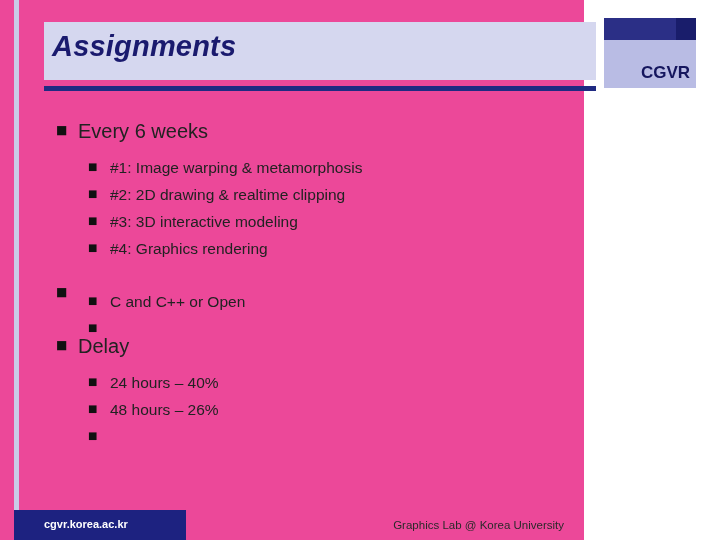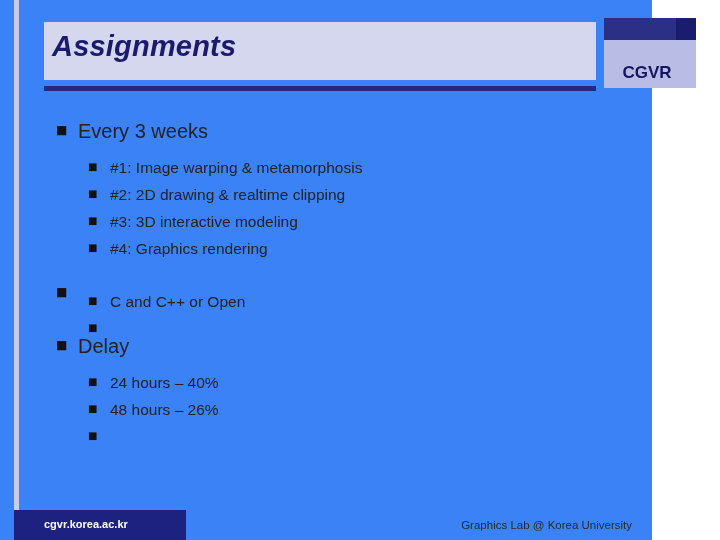--- a/index.html
+++ b/index.html
@@ -8,23 +8,23 @@
   }
   body {
     width: 720px;
     height: 540px;
     background: #ffffff;
     font-family: "Liberation Sans", sans-serif;
     overflow: hidden;
   }
   .slide {
     position: relative;
-    width: 652px;
+    width: 584px;
     height: 540px;
-    background: #3b82f6;
+    background: #ec4899;
     box-sizing: border-box;
   }
   
   .left-band {
     position: absolute;
     left: 14px;
     top: 0;
     width: 5px;
     height: 540px;
     background: #c9cbe8;
@@ -80,21 +80,21 @@
     top: 18px;
     width: 20px;
     height: 22px;
     background: #191d6b;
   }
   .logo-text {
     position: absolute;
     left: 604px;
     top: 63px;
     width: 86px;
-    text-align: center;
+    text-align: right;
     font-size: 17px;
     font-weight: bold;
     color: #15165e;
     font-family: "Liberation Sans", sans-serif;
   }
   
   .content {
     position: absolute;
     left: 44px;
     top: 112px;
@@ -180,21 +180,21 @@
 
   <div class="logo-outer"></div>
   <div class="logo-accent"></div>
   <div class="logo-inner"></div>
   <div class="logo-text">CGVR</div>
 
   <div class="content">
 
     <div class="lvl1">
       <span class="bullet">■</span>
-      <span>Every 3 weeks</span>
+      <span>Every 6 weeks</span>
     </div>
 
     <div class="group-gap-sm"></div>
 
     <div class="lvl2">
       <span class="bullet">■</span>
       <span>#1: Image warping &amp; metamorphosis</span>
     </div>
     <div class="lvl2">
       <span class="bullet">■</span>

